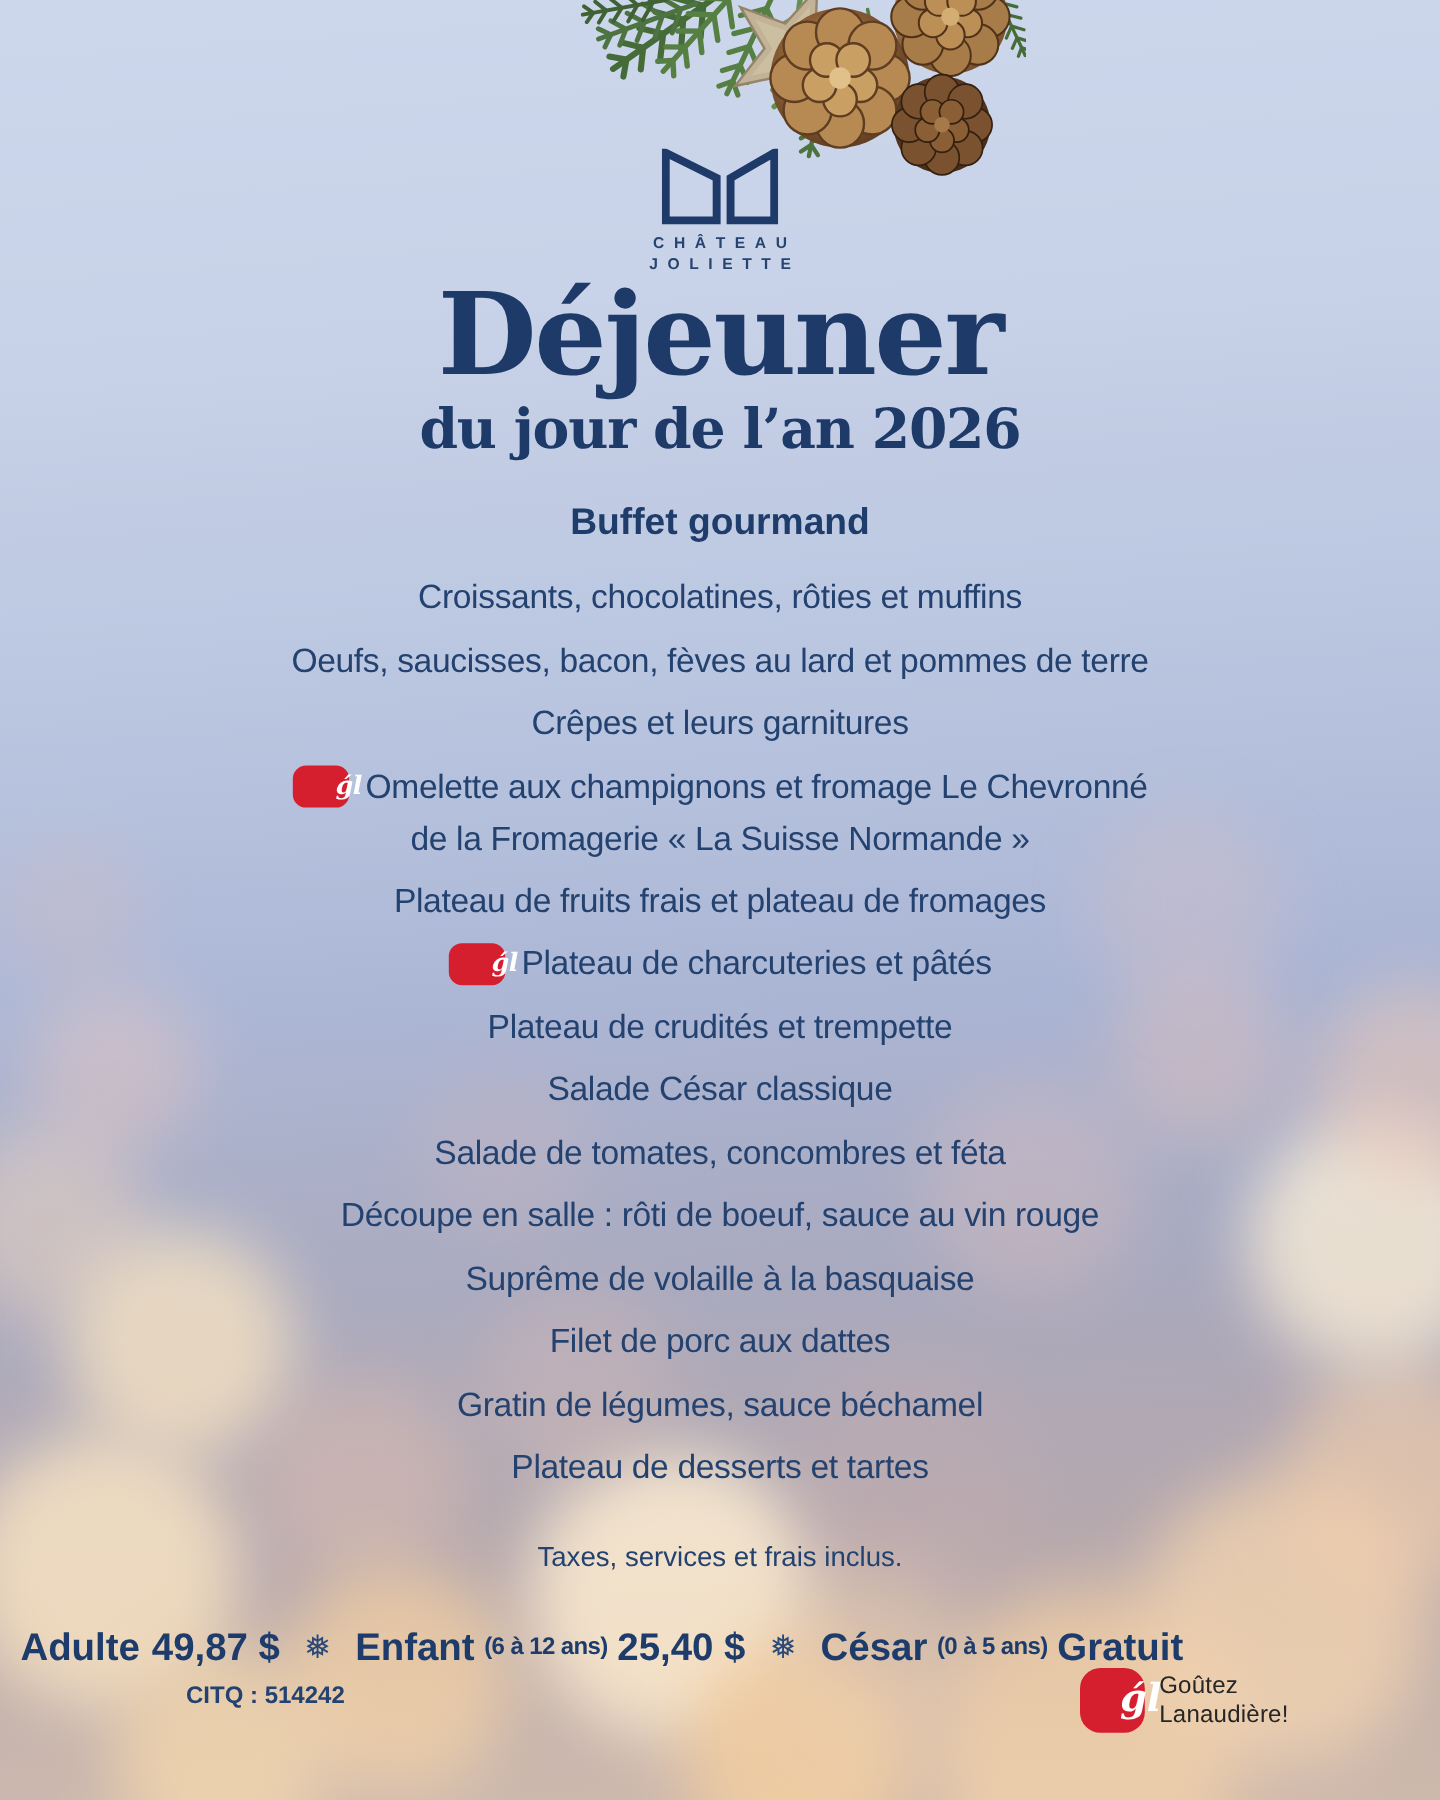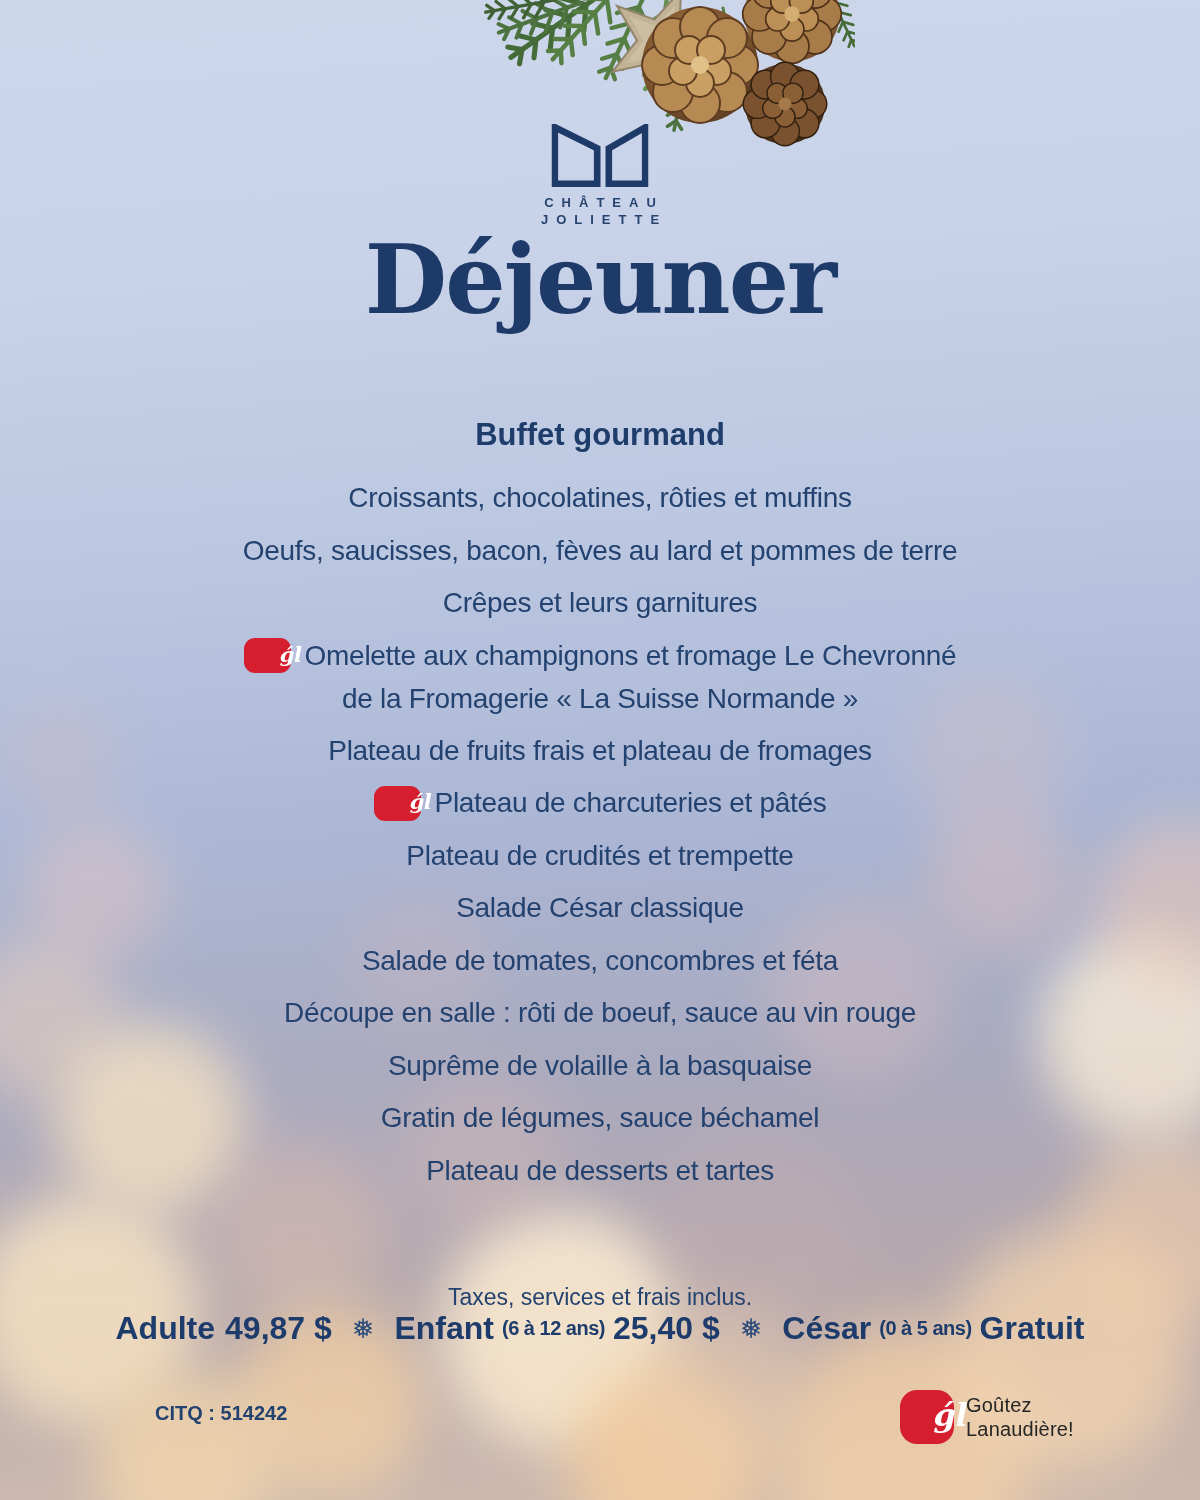--- a/index.html
+++ b/index.html
@@ -50,22 +50,22 @@
   .menu{position:absolute;left:0;right:0;top:472px;margin:0;padding:0;list-style:none;}
   .menu li{height:52.5px;display:flex;align-items:center;justify-content:center;
     font-size:28px;letter-spacing:-.3px;color:#24426f;}
   .menu li.double{height:95px;flex-direction:column;justify-content:center;line-height:43px;}
   .menu li.double .row{display:flex;align-items:center;}
   .gl-badge{display:inline-flex;align-items:center;justify-content:center;flex:0 0 auto;
     width:35px;height:35px;margin-right:14px;border-radius:11px;background:#d51f2f;
     color:#fff;font-family:"DejaVu Serif",serif;font-style:italic;font-weight:700;
     font-size:21px;letter-spacing:-1px;line-height:1;padding-bottom:3px;box-sizing:border-box;padding-left:47px;}
   
-  .pricing{position:absolute;left:0;right:0;top:1310px;display:flex;align-items:center;
-    justify-content:center;white-space:nowrap;color:#1e3c6b;}
+  .pricing{position:absolute;left:0;right:0;top:1354px;display:flex;align-items:center;
+    justify-content:flex-start;white-space:nowrap;color:#1e3c6b;padding-left:17px;}
   .price-main{font-size:32px;font-weight:700;}
   .price-note{font-size:20px;font-weight:700;margin:0 8px;letter-spacing:-.5px;}
   .snowflake{font-size:27px;margin:0 20px;color:#2a4a7a;}
   .tax-note{position:absolute;left:0;right:0;top:1284px;text-align:center;
     font-size:23px;color:#24426f;}
   
   .citq{position:absolute;left:155px;top:1402px;font-size:20px;font-weight:700;color:#24426f;}
   .partner{position:absolute;left:900px;top:1390px;display:flex;align-items:center;}
   .partner .gl-badge{width:54px;height:54px;border-radius:17px;font-size:32px;margin-right:12px;padding-bottom:5px;}
   .partner-name{font-size:20px;line-height:24px;color:#262626;font-weight:400;letter-spacing:.2px;}
@@ -205,20 +205,21 @@
 
   <svg class="logo-mark" width="97" height="63" viewBox="0 0 97 63">
     <path d="M3.3,3.3 L45.7,24.3 L45.7,59.7 L3.3,59.7 Z" fill="none" stroke="#1e3a69" stroke-width="6.6"></path>
     <path d="M93.7,3.3 L57.3,24.3 L57.3,59.7 L93.7,59.7 Z" fill="none" stroke="#1e3a69" stroke-width="6.6"></path>
   </svg>
   <div class="wordmark">
     <div>CHÂTEAU</div>
     <div>JOLIETTE</div>
   </div>
   <h1 class="title">Déjeuner</h1>
+  <h2 class="subtitle">du jour de l’an 2026</h2>
 
   <h3 class="section-heading">Buffet gourmand</h3>
   <ul class="menu">
     <li>
         <span>Croissants, chocolatines, rôties et muffins</span>
       </li>
     <li>
         <span>Oeufs, saucisses, bacon, fèves au lard et pommes de terre</span>
       </li>
     <li>
@@ -245,20 +246,23 @@
         <span>Salade César classique</span>
       </li>
     <li>
         <span>Salade de tomates, concombres et féta</span>
       </li>
     <li>
         <span>Découpe en salle : rôti de boeuf, sauce au vin rouge</span>
       </li>
     <li>
         <span>Suprême de volaille à la basquaise</span>
+      </li>
+    <li>
+        <span>Filet de porc aux dattes</span>
       </li>
     <li>
         <span>Gratin de légumes, sauce béchamel</span>
       </li>
     <li>
         <span>Plateau de desserts et tartes</span>
       </li>
   </ul>
 
   <div class="pricing">

